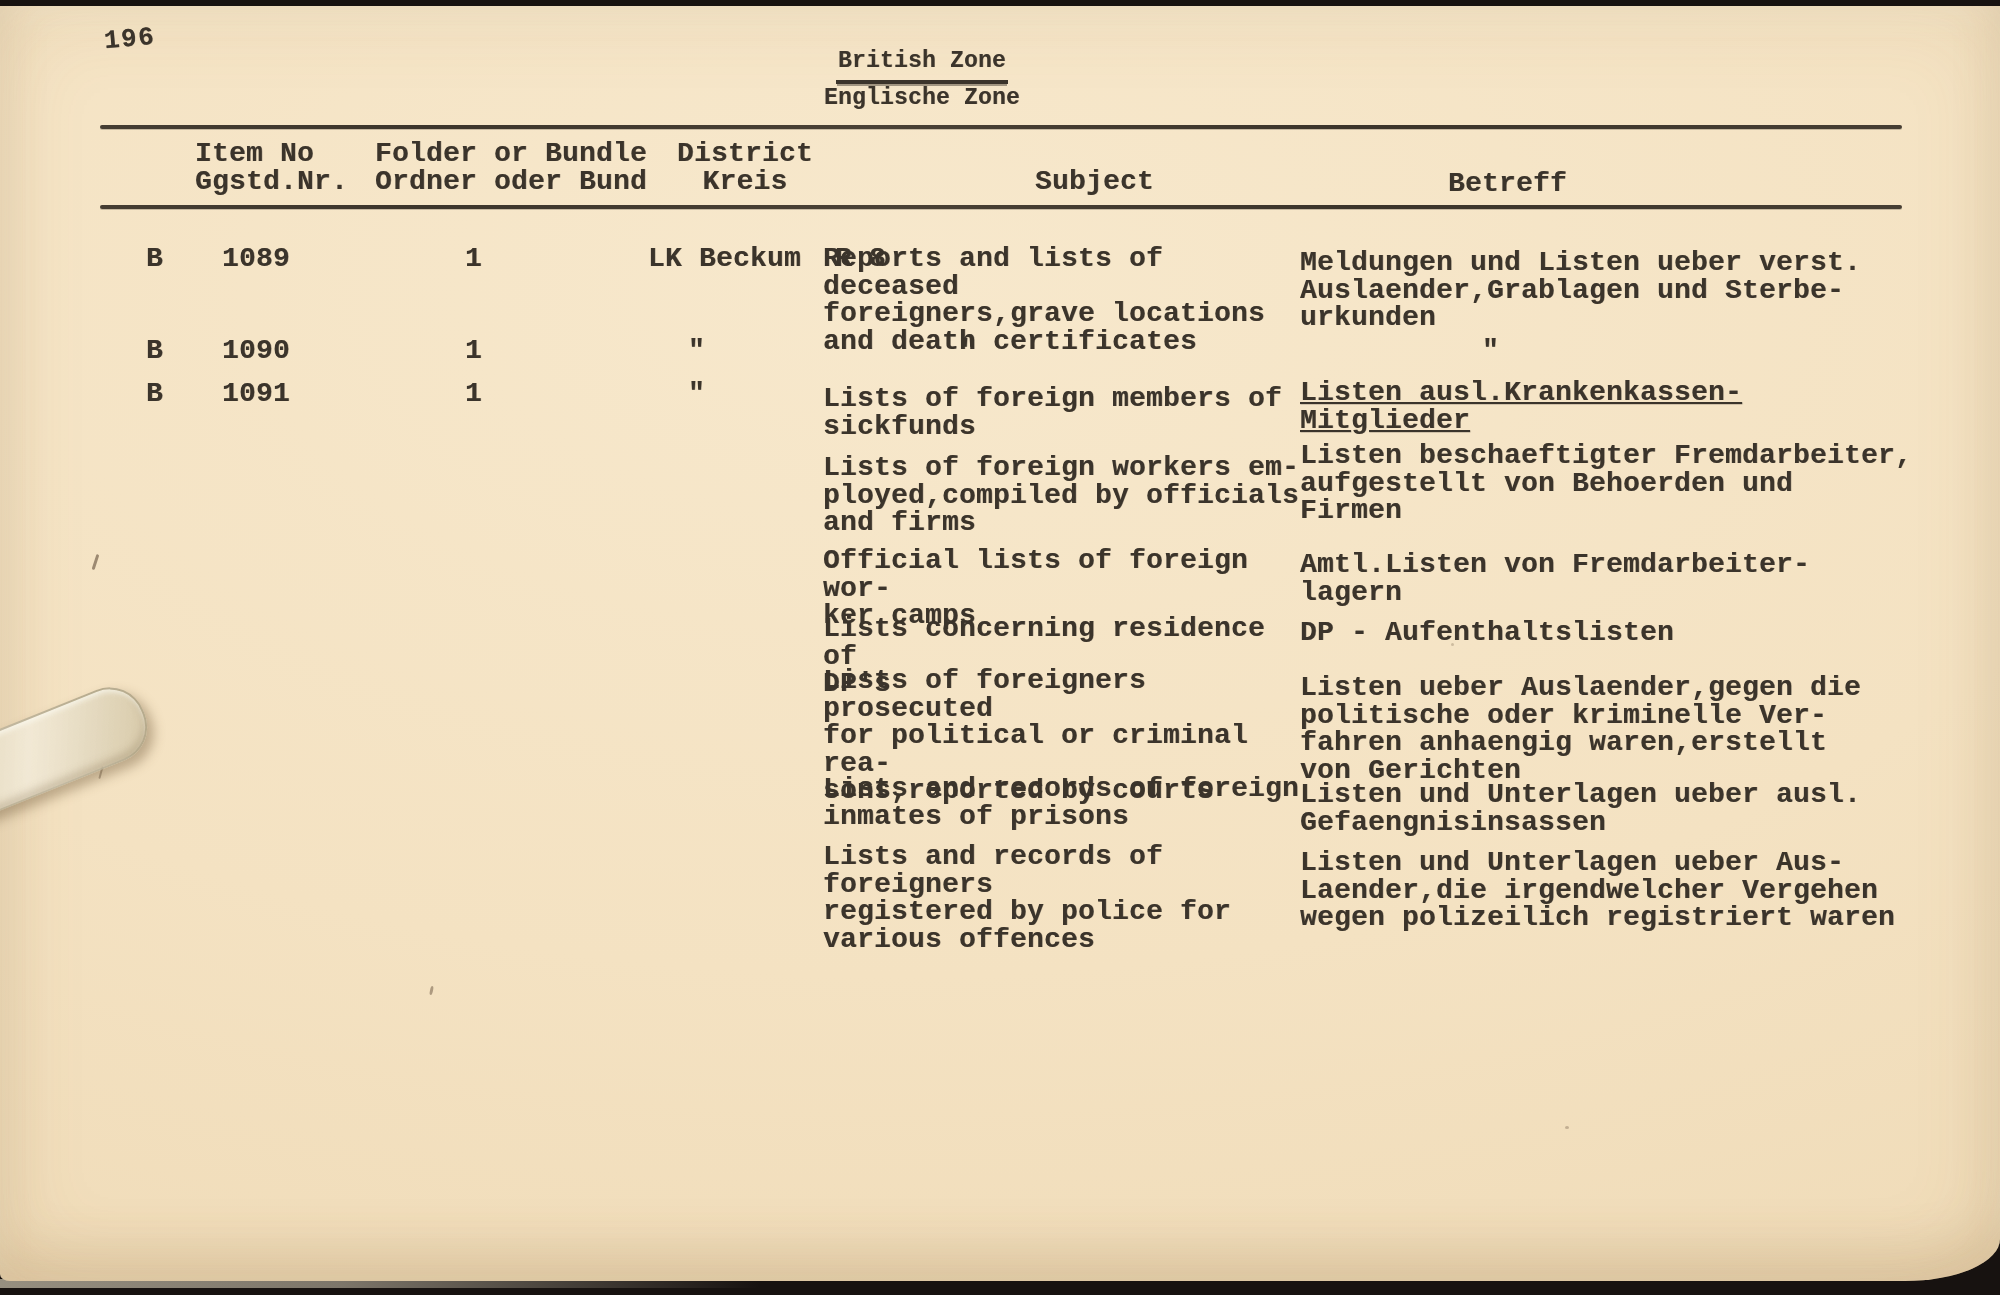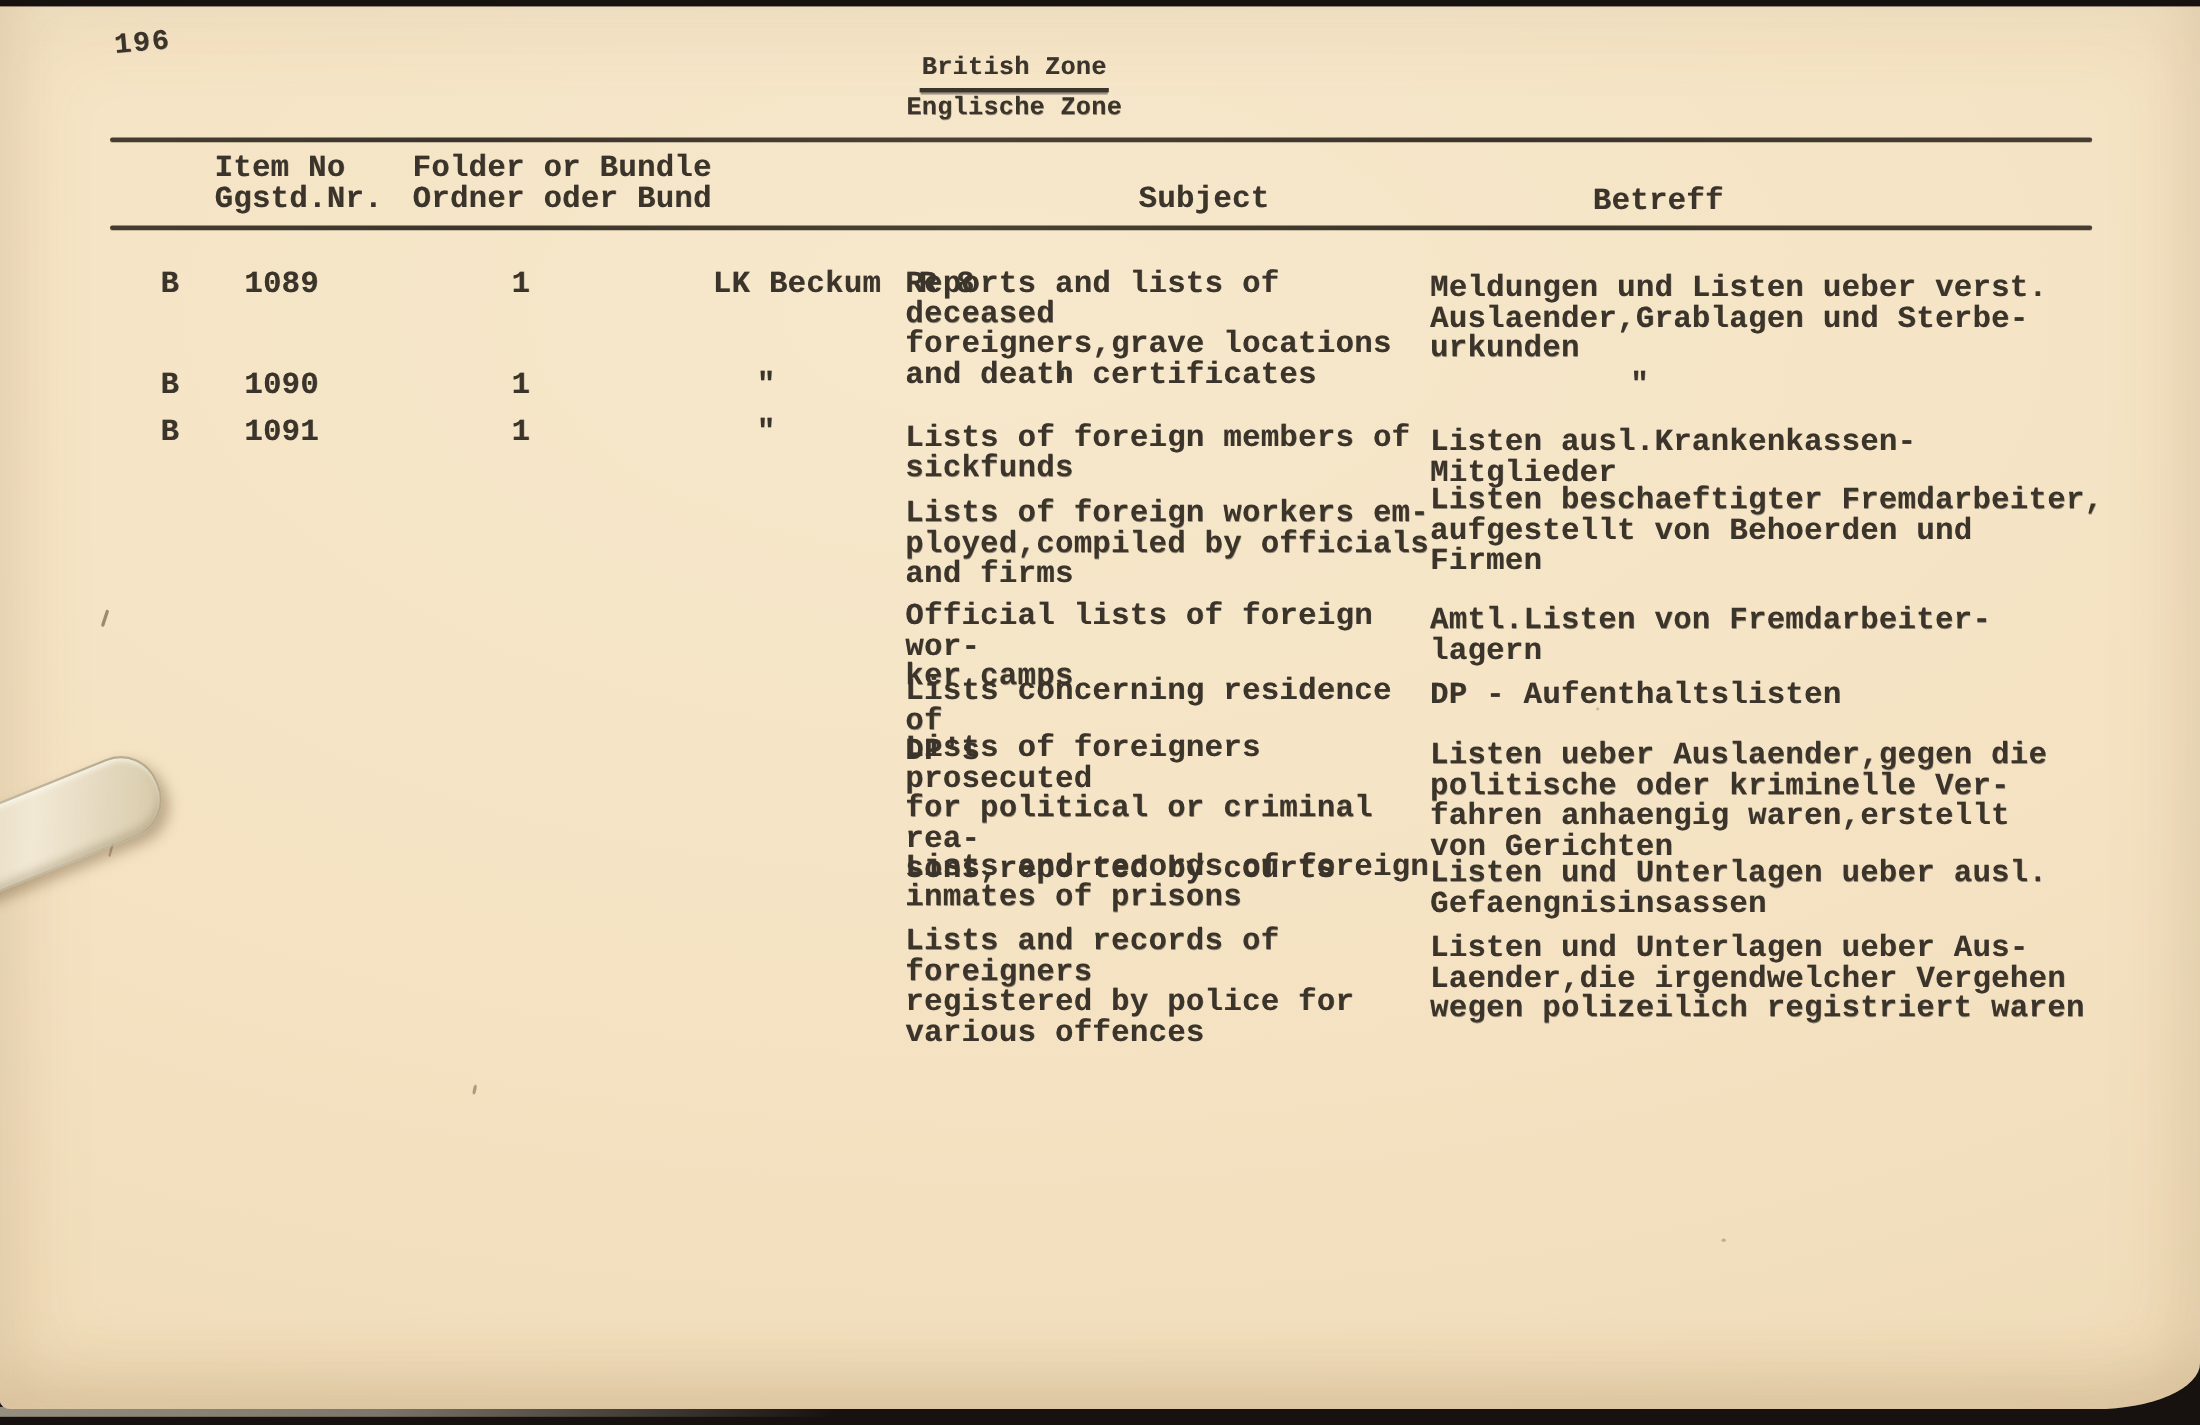--- a/index.html
+++ b/index.html
@@ -62,21 +62,21 @@
   .x-district{left:600px;margin-left:48px;}
   .x-dittoD{left:688px;}
   .x-dittoS{left:960px;}
   .x-dittoB{left:1482px;}
   .x-subj{left:823px;width:490px;}
   .x-betr{left:1288px;width:690px;margin-left:12px;}
   
   .ya{top:239px;}  .ya-de{top:243px;}
   .yb{top:331px;}
   .yc{top:374px;}
-  .e2{top:379px;}  .e2d{top:383px;}
+  .e2{top:379px;}  .e2d{top:373px;text-decoration:underline;}
   .e3{top:448px;}  .e3d{top:436px;}
   .e4{top:541px;}  .e4d{top:545px;}
   .e5{top:609px;}  .e5d{top:613px;}
   .e6{top:661px;}  .e6d{top:668px;}
   .e7{top:769px;}  .e7d{top:775px;}
   .e8{top:837px;}  .e8d{top:843px;}
   
   .holder{
     position:absolute;left:-125px;top:726px;width:275px;height:72px;
     border-radius:36px;
@@ -107,20 +107,22 @@
 
   <div class="tx title"><span class="dblu">British Zone</span></div>
   <div class="tx subtitle">Englische Zone</div>
 
   <div class="rule rule-top"></div>
 
   <div class="tx hdr-item">Item No
 Ggstd.Nr.</div>
   <div class="tx hdr-folder">Folder or Bundle
 Ordner oder Bund</div>
+  <div class="tx hdr-district">District
+Kreis</div>
   <div class="tx hdr-subject">Subject</div>
   <div class="tx hdr-betreff">Betreff</div>
 
   <div class="rule rule-mid"></div>
 
   <div class="tx x-prefix ya">B</div>
   <div class="tx x-item ya">1089</div>
   <div class="tx x-folder ya">1</div>
   <div class="tx x-district ya">LK Beckum  R 8</div>
   <div class="tx x-subj ya">Reports and lists of deceased

